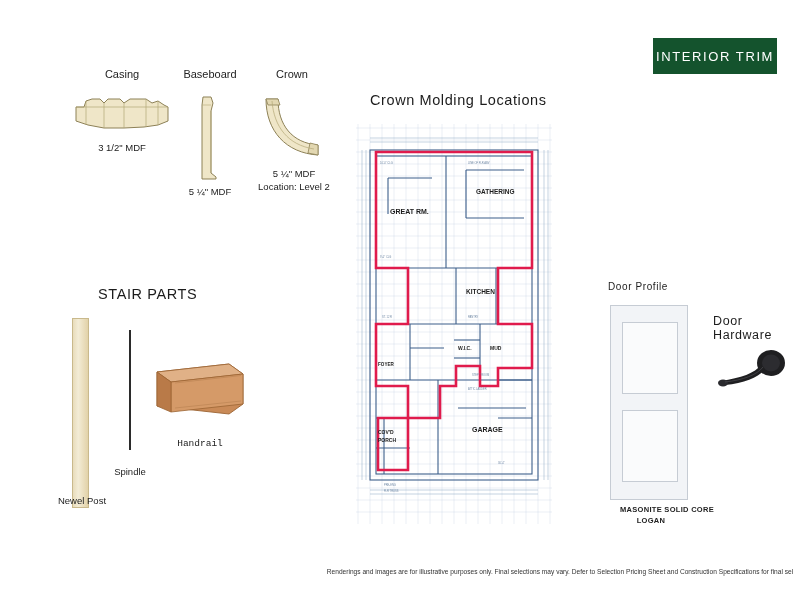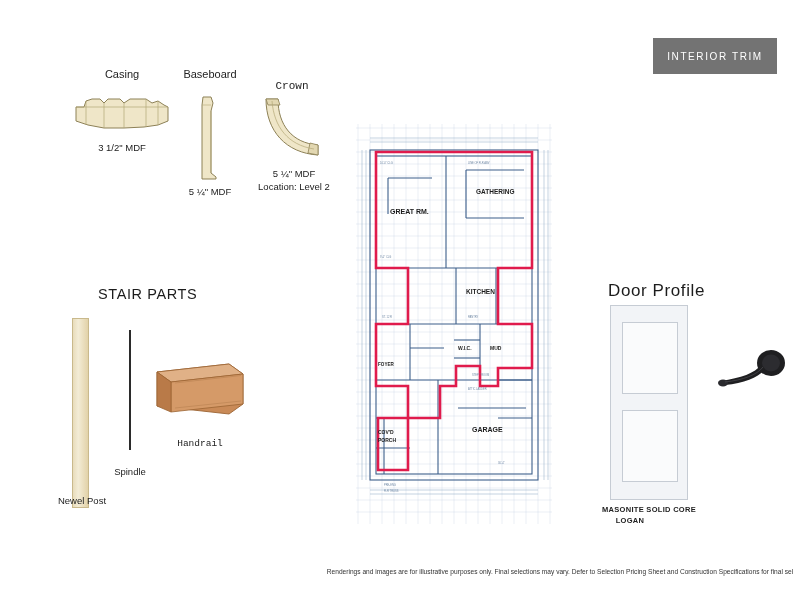--- a/index.html
+++ b/index.html
@@ -14,24 +14,24 @@
     position: relative;
     width: 800px; height: 600px;
     background: #ffffff;
   }
 
   
   .badge {
     position: absolute;
     left: 653px; top: 38px;
     width: 124px; height: 36px;
-    background: #737373;
+    background: #14532d;
     color: #ffffff;
     display: flex; align-items: center; justify-content: center;
-    font-size: 10px;
+    font-size: 13px;
     letter-spacing: 1.6px;
     font-weight: 500;
   }
 
   
   .lbl {
     position: absolute;
     font-size: 9.5px;
     color: #222;
     text-align: center;
@@ -143,32 +143,33 @@
   <div class="lbl-title" style="left:162px; top:68px; width:96px;">Baseboard</div>
 
   <svg id="baseboard-art" class="profile" viewBox="0 0 26 85">
     <path d="M7 2 L15 2 L17 8 L15 16 L15 78 L20 82 L20 84 L6 84 L6 10 Z" fill="#efe6c8" stroke="#8d8157" stroke-width="1"></path>
     <path d="M15 16 L15 78" stroke="#b3a877" stroke-width="0.7" fill="none"></path>
     <path d="M6 10 L15 10" stroke="#b3a877" stroke-width="0.6" fill="none"></path>
   </svg>
 
   <div class="lbl" style="left:158px; top:186px; width:104px;">5 ¼" MDF</div>
 
-  <div class="lbl-title" style="left:244px; top:80px; width:96px;font-family:Liberation Mono, monospace;">Crown</div>
+  <div class="lbl-title" style="left:244px; top:68px; width:96px;">Crown</div>
 
   <svg id="crown-art" class="profile" viewBox="0 0 60 62">
     <path d="M4 4 L16 4 C16 30 30 48 56 50 L56 60 C24 58 4 36 4 4 Z" fill="#efe6c8" stroke="#8d8157" stroke-width="1"></path>
     <path d="M4 4 L16 4 L18 10 L6 10 Z" fill="#e2d7b1" stroke="#8d8157" stroke-width="0.8"></path>
     <path d="M48 48 L56 50 L56 60 L46 58 Z" fill="#e2d7b1" stroke="#8d8157" stroke-width="0.8"></path>
     <path d="M10 6 C12 32 26 50 52 54" stroke="#b3a877" stroke-width="0.7" fill="none"></path>
   </svg>
 
   <div class="lbl" style="left:240px; top:168px; width:108px;">5 ¼" MDF
 Location: Level 2</div>
 
+  <div class="section-title" style="left:370px; top:92px;">Crown Molding Locations</div>
 
   <svg id="floorplan" viewBox="0 0 212 412">
 
     <g stroke="#b9cbdd" stroke-width="0.35" opacity="0.85">
       <path d="M8 10 H204 M8 22 H204 M8 34 H204 M8 46 H204 M8 58 H204 M8 70 H204 M8 82 H204 M8 94 H204 M8 106 H204 M8 118 H204 M8 130 H204 M8 142 H204 M8 154 H204 M8 166 H204 M8 178 H204 M8 190 H204 M8 202 H204 M8 214 H204 M8 226 H204 M8 238 H204 M8 250 H204 M8 262 H204 M8 274 H204 M8 286 H204 M8 298 H204 M8 310 H204 M8 322 H204 M8 334 H204 M8 346 H204 M8 358 H204 M8 370 H204 M8 382 H204 M8 394 H204"></path>
       <path d="M10 6 V406 M22 6 V406 M34 6 V406 M46 6 V406 M58 6 V406 M70 6 V406 M82 6 V406 M94 6 V406 M106 6 V406 M118 6 V406 M130 6 V406 M142 6 V406 M154 6 V406 M166 6 V406 M178 6 V406 M190 6 V406 M202 6 V406"></path>
     </g>
 
     <g stroke="#3c5f8a" stroke-width="1.1" fill="none">
       <rect x="22" y="32" width="168" height="330"></rect>
@@ -247,30 +248,31 @@
   <svg id="handrail-art" viewBox="0 0 90 58">
     <path d="M2 10 L74 2 L88 12 L88 42 L74 52 L2 44 Z" fill="#c98a57" stroke="#9c6434" stroke-width="0.9"></path>
     <path d="M2 10 L74 2 L88 12 L16 20 Z" fill="#e0b187" stroke="#9c6434" stroke-width="0.8"></path>
     <path d="M16 20 L88 12 L88 42 L16 50 Z" fill="#d59a68" stroke="#9c6434" stroke-width="0.8"></path>
     <path d="M2 10 L16 20 L16 50 L2 44 Z" fill="#b97a48" stroke="#9c6434" stroke-width="0.8"></path>
     <path d="M20 21 L86 13.5" stroke="#b37c4d" stroke-width="0.5" fill="none"></path>
     <path d="M20 46 L86 39" stroke="#b37c4d" stroke-width="0.5" fill="none"></path>
   </svg>
   <div class="lbl" style="left:160px; top:438px; width:80px;font-family:Liberation Mono, monospace;">Handrail</div>
 
-  <div class="section-title" style="left:608px; top:281px; font-size:17px;">Door Profile</div>
+  <div class="section-title" style="left:608px; top:281px; font-size:10px;">Door Profile</div>
 
   <div id="door-art">
     <div class="panel top"></div>
     <div class="panel bottom"></div>
   </div>
 
-  <div class="lbl" style="left:591px; top:505px; width:116px; font-size:7.5px; font-weight:bold; letter-spacing:0.3px;">MASONITE SOLID CORE</div>
-  <div class="lbl" style="left:572px; top:516px; width:116px; font-size:7.5px; font-weight:bold; letter-spacing:0.3px;">LOGAN</div>
-
+  <div class="lbl" style="left:609px; top:505px; width:116px; font-size:7.5px; font-weight:bold; letter-spacing:0.3px;">MASONITE SOLID CORE</div>
+  <div class="lbl" style="left:593px; top:516px; width:116px; font-size:7.5px; font-weight:bold; letter-spacing:0.3px;">LOGAN</div>
+
+  <div class="section-title" style="left:713px; top:314px; font-size:12.5px;">Door Hardware</div>
 
   <svg id="hardware-art" viewBox="0 0 72 52">
     <ellipse cx="56" cy="18" rx="14" ry="13" fill="#1f1f21"></ellipse>
     <ellipse cx="56" cy="18" rx="9" ry="8.5" fill="#2c2c30"></ellipse>
     <path d="M50 24 C44 32 30 38 10 40 L6 36 C26 33 40 28 46 20 Z" fill="#1f1f21"></path>
     <ellipse cx="8" cy="38" rx="5" ry="3.4" fill="#2a2a2e"></ellipse>
     <path d="M48 22 C42 30 28 35 10 37" stroke="#4a4a50" stroke-width="0.7" fill="none"></path>
   </svg>
 
   <div class="footer">

